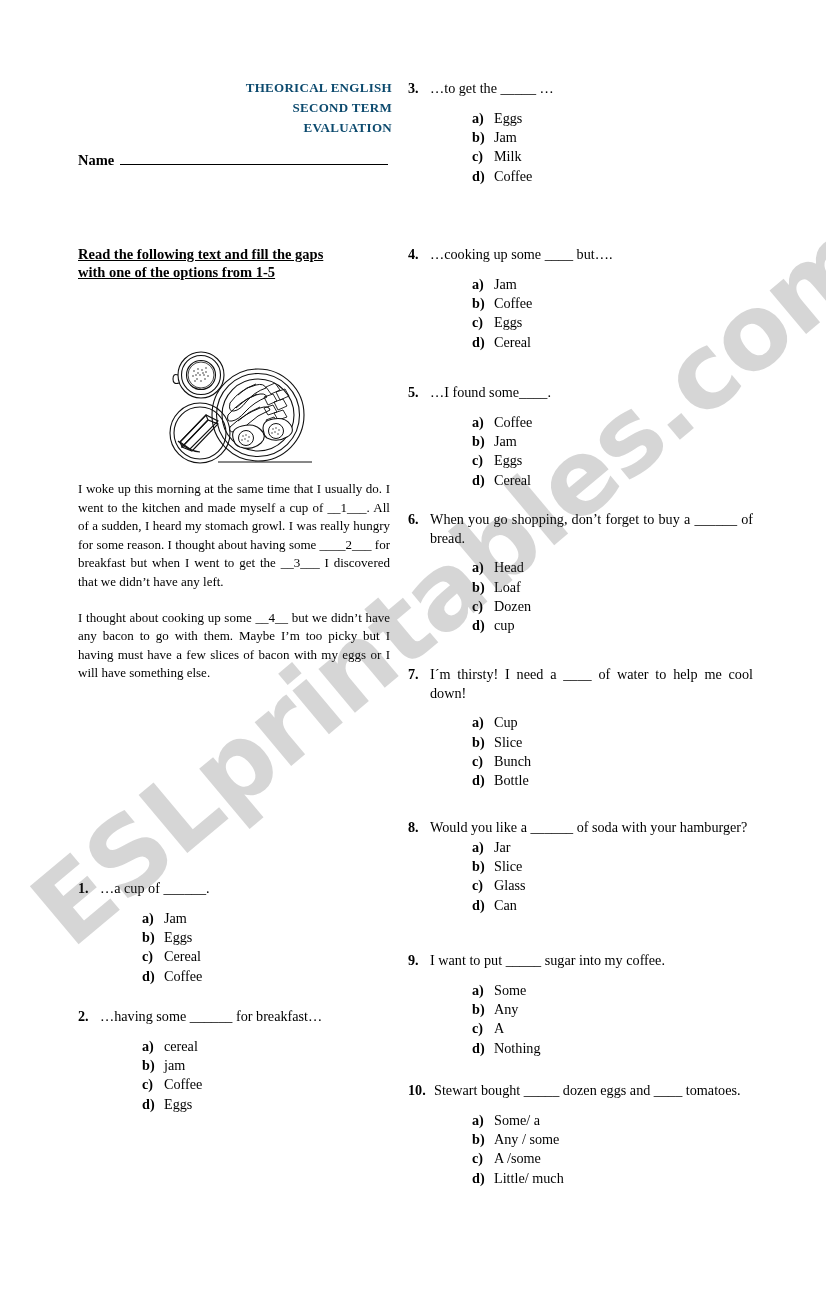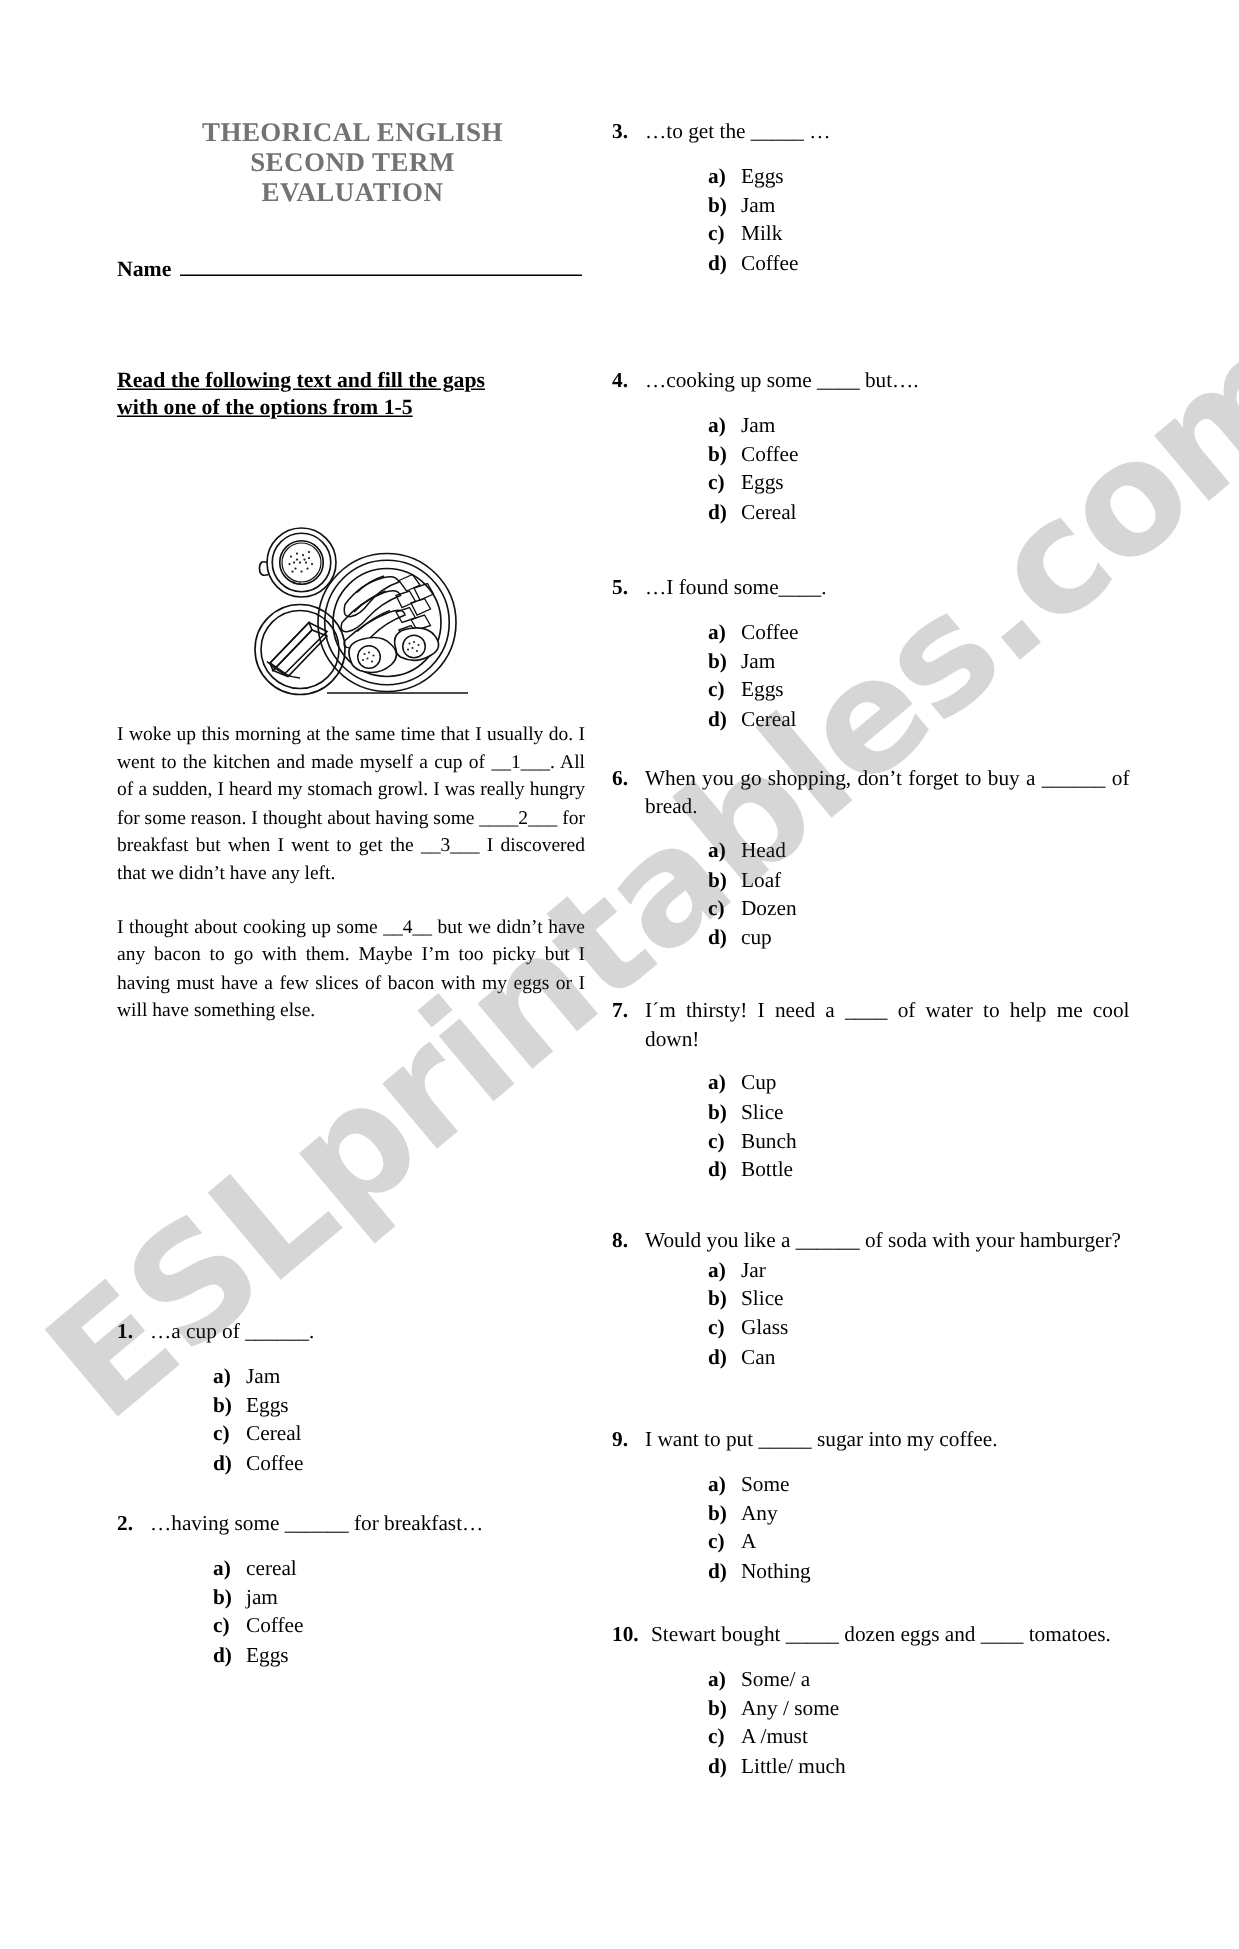--- a/index.html
+++ b/index.html
@@ -55,37 +55,38 @@
 
   
   #header-block {
     position: absolute;
     left: 78px;
     top: 78px;
     width: 314px;
     text-align: center;
   }
   .doc-title-line {
-    color: #737373;
+    color: #0c4a6e;
     font-weight: bold;
-    font-size: 18px;
+    font-size: 13px;
     line-height: 20px;
     letter-spacing: 0.3px;
+    text-align: right;
   }
   #name-row {
     position: absolute;
     left: 78px;
     top: 152px;
     width: 310px;
     font-weight: bold;
     font-size: 14.5px;
     display: flex;
     align-items: baseline;
   }
-  #name-row .name-label { margin-right: 6px; margin-top: 20px; }
+  #name-row .name-label { margin-right: 6px; }
   #name-row .name-rule {
     flex: 1;
     border-bottom: 1.6px solid #000;
     height: 11px;
   }
 
   
   #instructions {
     position: absolute;
     left: 78px;
@@ -543,21 +544,21 @@
         <div class="option">
           <span class="opt-letter">a)</span>
           <span class="opt-text">Some/ a</span>
         </div>
         <div class="option">
           <span class="opt-letter">b)</span>
           <span class="opt-text">Any / some</span>
         </div>
         <div class="option">
           <span class="opt-letter">c)</span>
-          <span class="opt-text">A /must</span>
+          <span class="opt-text">A /some</span>
         </div>
         <div class="option">
           <span class="opt-letter">d)</span>
           <span class="opt-text">Little/ much</span>
         </div>
       </div>
     </div>
 
   </div>
 </div>

